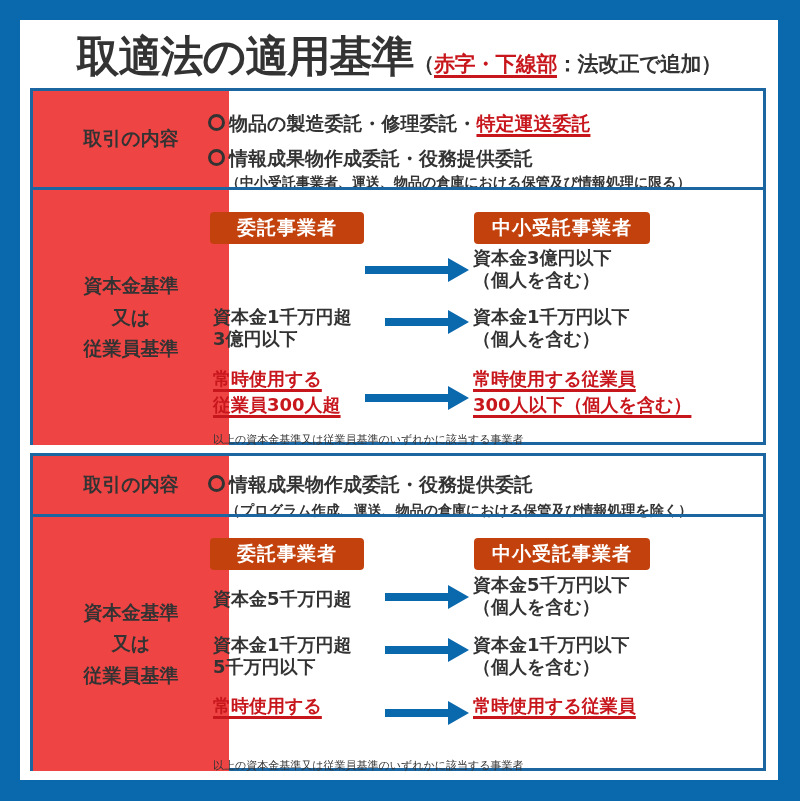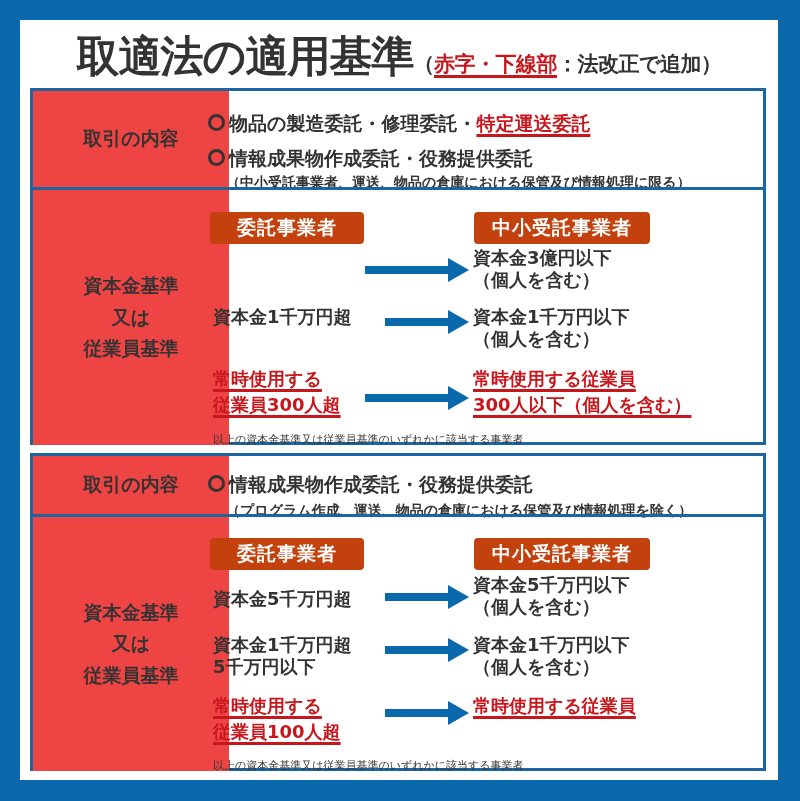--- a/index.html
+++ b/index.html
@@ -104,20 +104,21 @@
             <div class="shaft" style="width:84px;"></div>
             <div class="head" style="left:83px;"></div>
           </div>
         <div class="ctext" style="left:277px; top:45px;">
           <div>資本金3億円以下</div>
           <div>（個人を含む）</div>
         </div>
 
         <div class="ctext" style="left:17px; top:104px;">
           <div>資本金1千万円超</div>
+          <div>3億円以下</div>
         </div>
         <div class="arrow" style="left:189px; top:108px; width:84px;">
             <div class="shaft" style="width:64px;"></div>
             <div class="head" style="left:63px;"></div>
           </div>
         <div class="ctext" style="left:277px; top:104px;">
           <div>資本金1千万円以下</div>
           <div>（個人を含む）</div>
         </div>
 
@@ -181,21 +182,20 @@
             <div class="shaft" style="width:64px;"></div>
             <div class="head" style="left:63px;"></div>
           </div>
         <div class="ctext" style="left:277px; top:105px;">
           <div>資本金1千万円以下</div>
           <div>（個人を含む）</div>
         </div>
 
         <div class="ctext red" style="left:17px; top:164px; line-height:26px;">
           <div><span>常時使用する</span></div>
-          <div><span>従業員100人超</span></div>
         </div>
         <div class="arrow" style="left:189px; top:172px; width:84px;">
             <div class="shaft" style="width:64px;"></div>
             <div class="head" style="left:63px;"></div>
           </div>
         <div class="ctext red" style="left:277px; top:164px; line-height:26px;">
           <div><span>常時使用する従業員</span></div>
         </div>
 
         <div class="footnote" style="left:17px; top:229px;">以上の資本金基準又は従業員基準のいずれかに該当する事業者</div>

